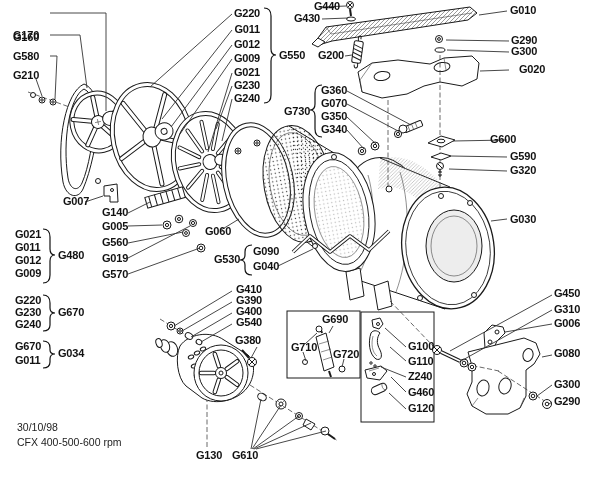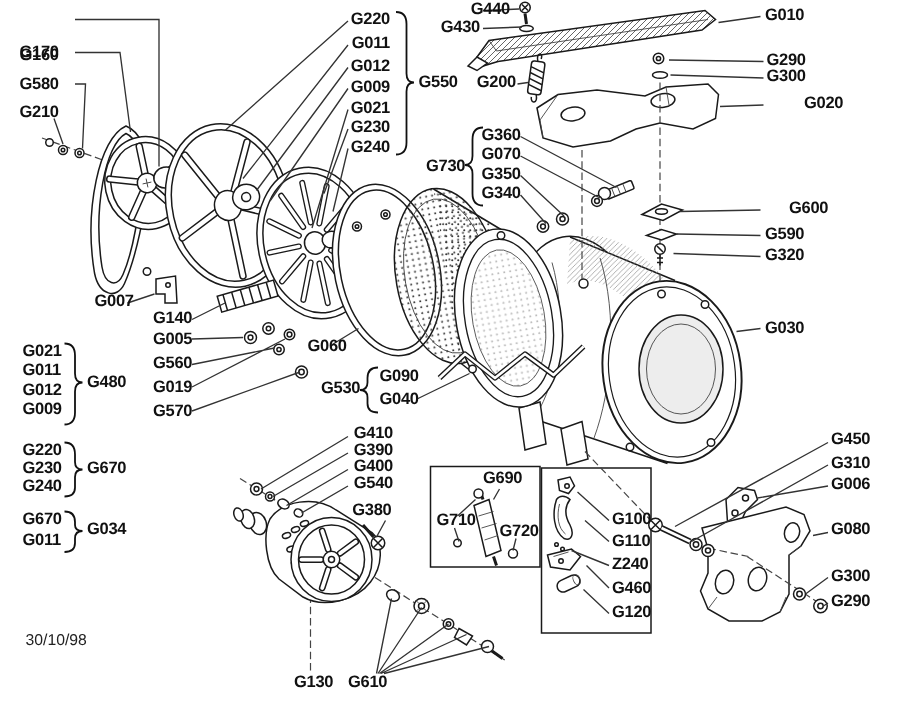--- a/index.html
+++ b/index.html
@@ -354,27 +354,27 @@
       <div class="plabel r" style="left: 260px; top: 67px;">G021</div>
       <div class="plabel r" style="left: 260px; top: 80px;">G230</div>
       <div class="plabel r" style="left: 260px; top: 93px;">G240</div>
       <div class="plabel" style="left: 279px; top: 50px;">G550</div>
       <div class="plabel r" style="left: 320px; top: 1px; margin-left: 20px;">G440</div>
       <div class="plabel r" style="left: 320px; top: 13px;">G430</div>
       <div class="plabel" style="left: 510px; top: 5px;">G010</div>
       <div class="plabel r" style="left: 344px; top: 50px;">G200</div>
       <div class="plabel" style="left: 511px; top: 35px;">G290</div>
       <div class="plabel" style="left: 511px; top: 46px;">G300</div>
-      <div class="plabel" style="left: 536px; top: 64px; text-align: right;">G020</div>
+      <div class="plabel" style="left: 519px; top: 64px; text-align: right;">G020</div>
       <div class="plabel" style="left: 284px; top: 106px;">G730</div>
       <div class="plabel" style="left: 321px; top: 85px;">G360</div>
       <div class="plabel" style="left: 321px; top: 98px;">G070</div>
       <div class="plabel" style="left: 321px; top: 111px;">G350</div>
       <div class="plabel" style="left: 321px; top: 124px;">G340</div>
-      <div class="plabel" style="left: 526px; top: 134px;">G600</div>
+      <div class="plabel" style="left: 490px; top: 134px;">G600</div>
       <div class="plabel" style="left: 510px; top: 151px;">G590</div>
       <div class="plabel" style="left: 510px; top: 165px;">G320</div>
       <div class="plabel" style="left: 510px; top: 214px;">G030</div>
       <div class="plabel" style="left: 63px; top: 196px;">G007</div>
       <div class="plabel" style="left: 102px; top: 207px;">G140</div>
       <div class="plabel" style="left: 102px; top: 221px;">G005</div>
       <div class="plabel" style="left: 102px; top: 237px;">G560</div>
       <div class="plabel" style="left: 102px; top: 253px;">G019</div>
       <div class="plabel" style="left: 102px; top: 269px;">G570</div>
       <div class="plabel" style="left: 205px; top: 226px;">G060</div>
@@ -410,13 +410,14 @@
       <div class="plabel" style="left: 554px; top: 304px;">G310</div>
       <div class="plabel" style="left: 554px; top: 318px;">G006</div>
       <div class="plabel" style="left: 554px; top: 348px;">G080</div>
       <div class="plabel" style="left: 554px; top: 379px;">G300</div>
       <div class="plabel" style="left: 554px; top: 396px;">G290</div>
       <div class="plabel" style="left: 196px; top: 450px;">G130</div>
       <div class="plabel" style="left: 232px; top: 450px;">G610</div>
     </div>
 
 <div class="foot" style="top:421px">30/10/98</div>
+<div class="foot" style="top:436px">CFX 400-500-600 rpm</div>
 </div>
 
 </body></html>

